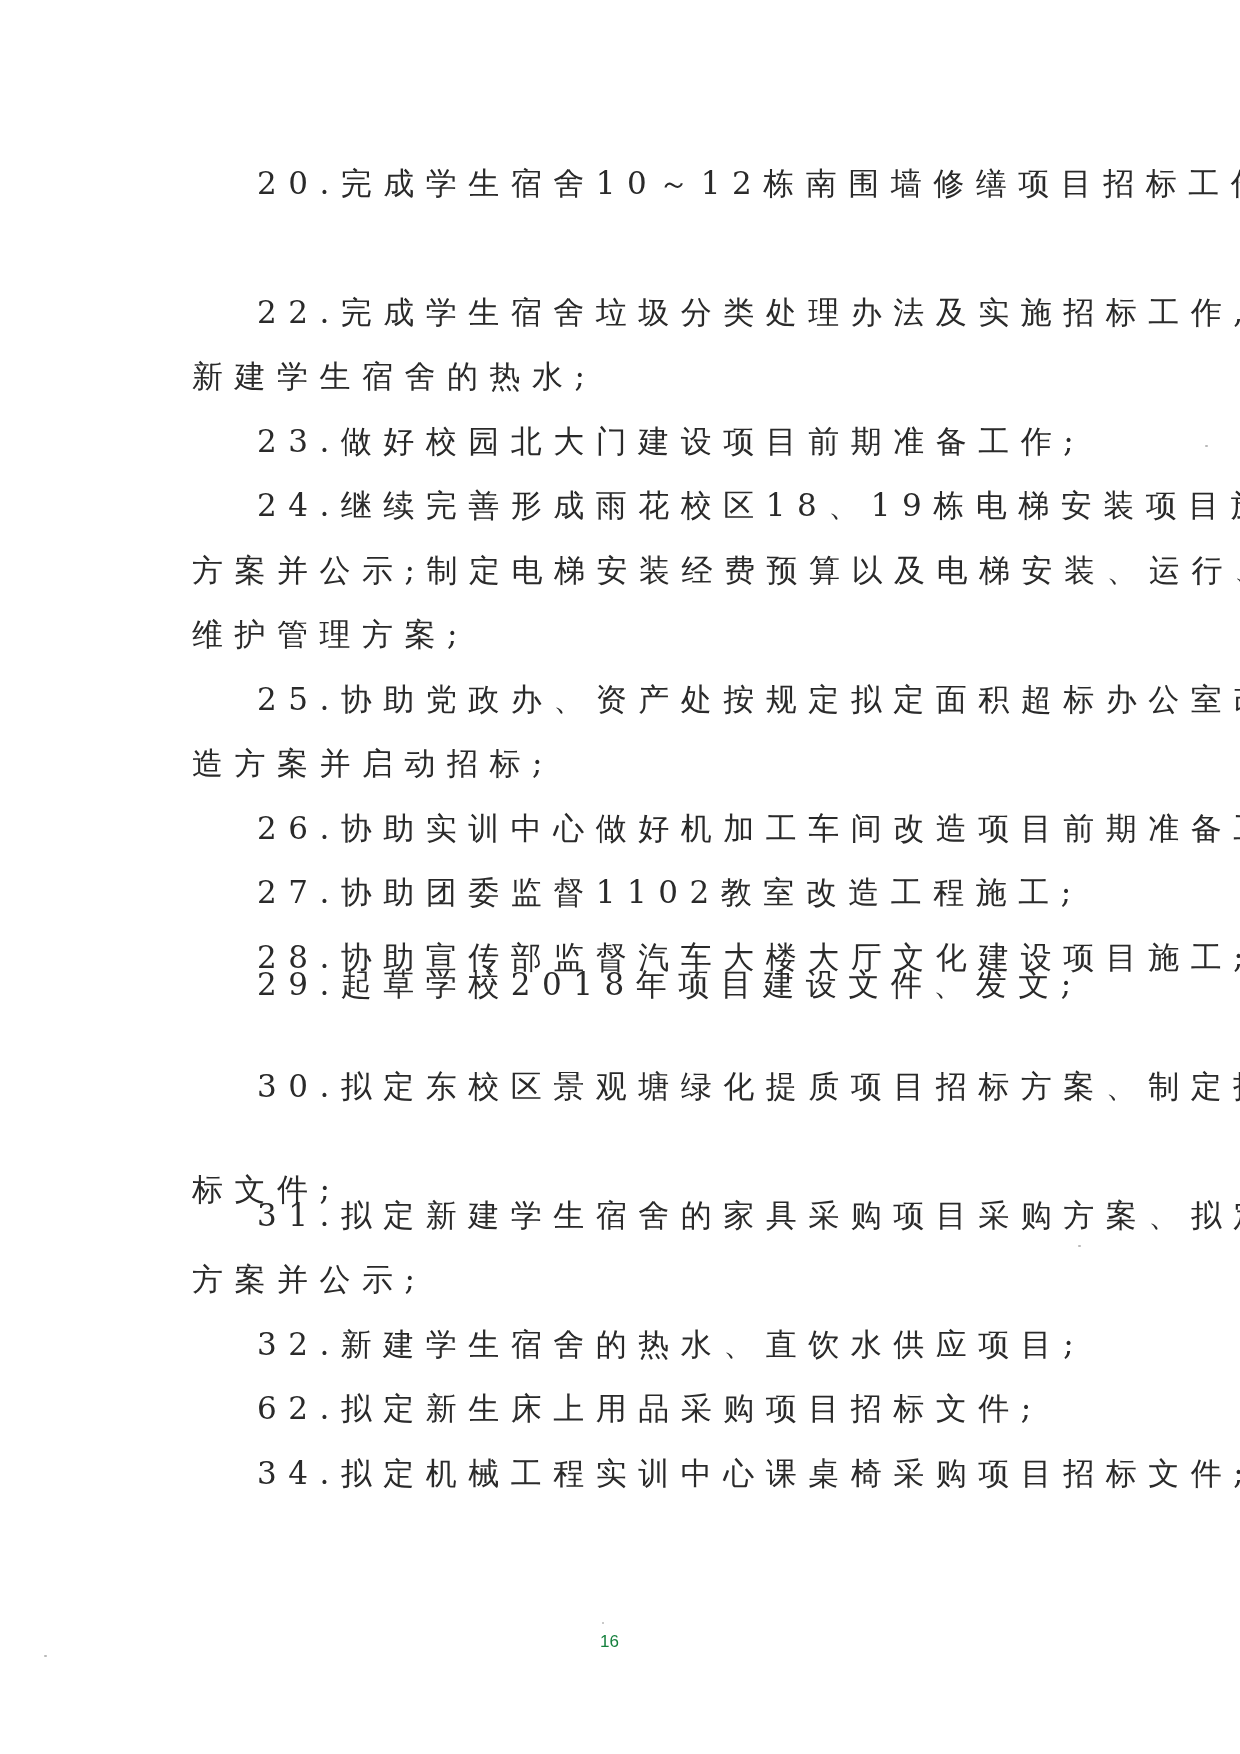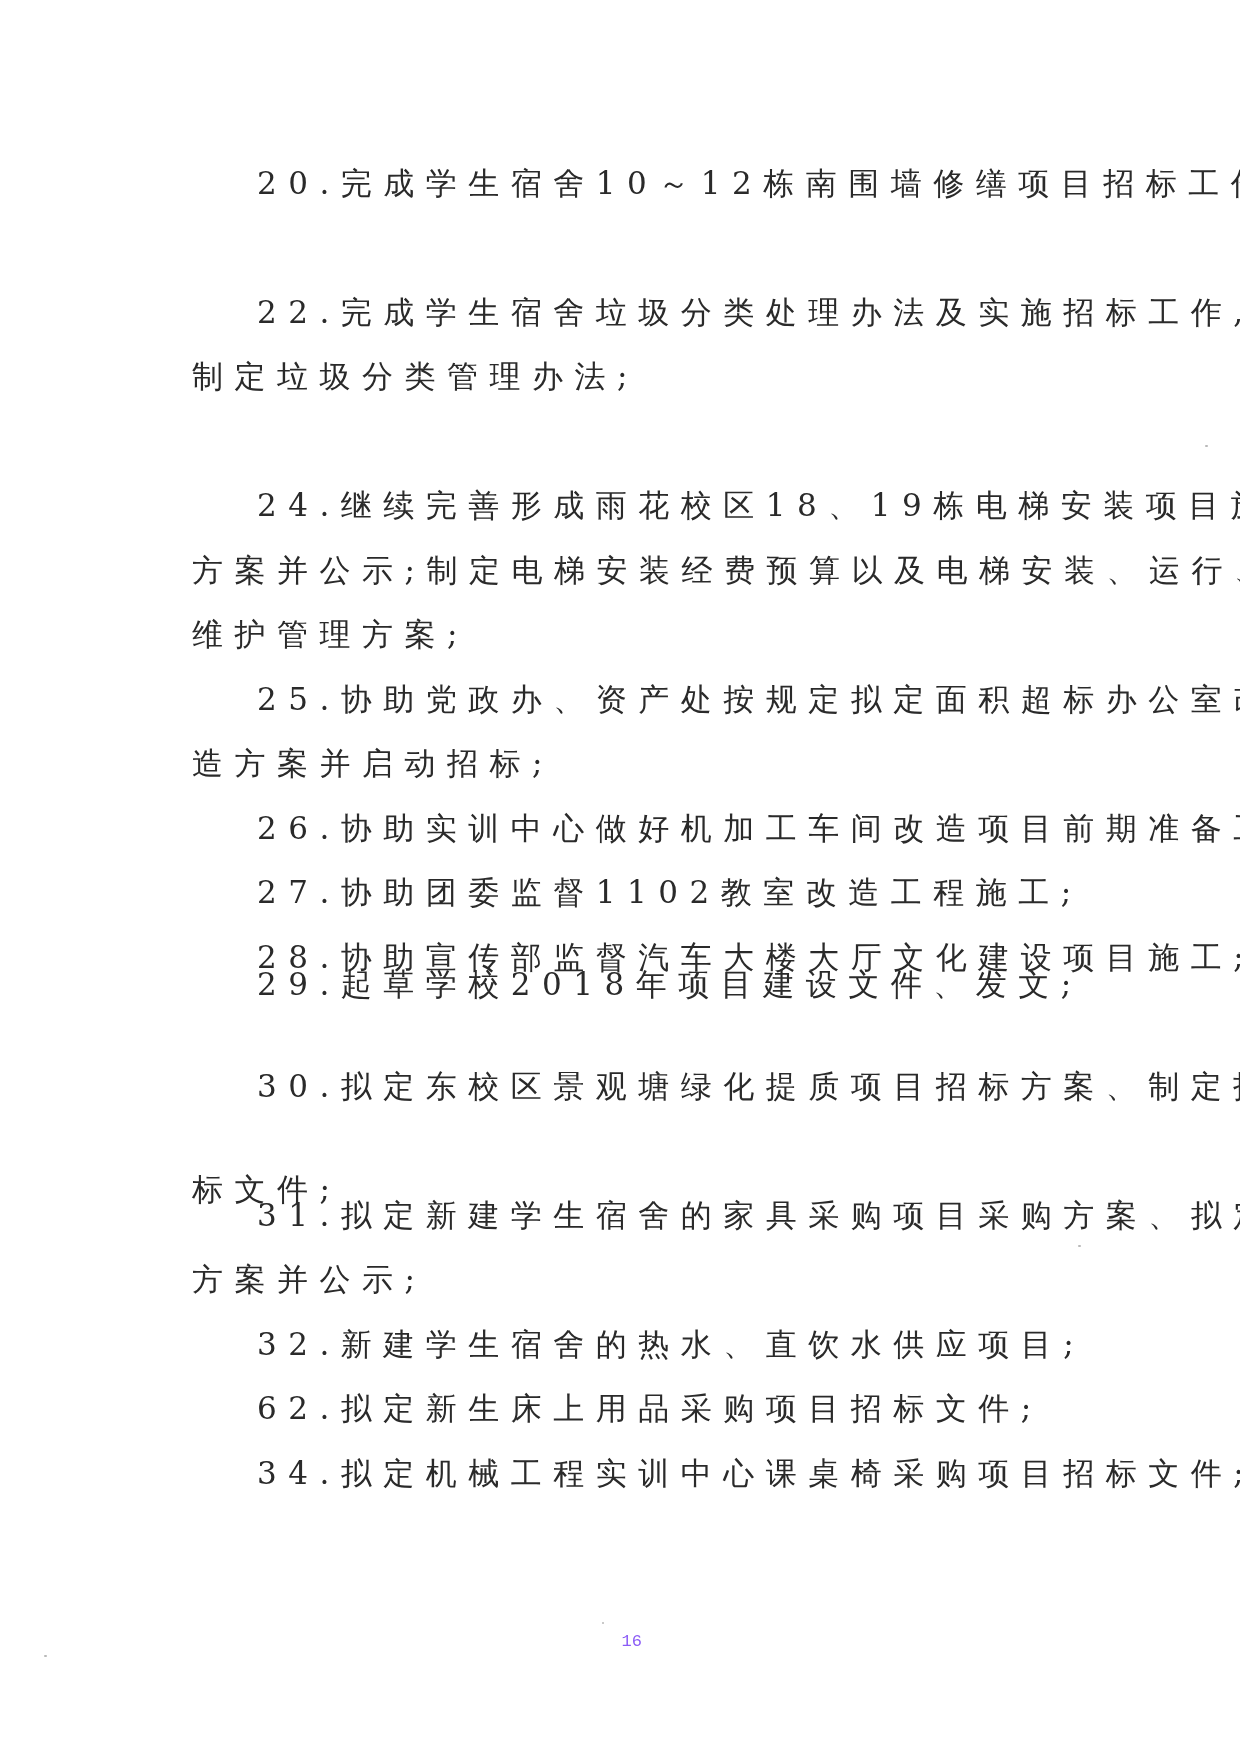--- a/index.html
+++ b/index.html
@@ -30,40 +30,41 @@
       letter-spacing: 11.5px;
       white-space: nowrap;
       color: #2a2a2a;
     }
     .line.indent { left: 257px; }
     .line.cont { left: 192px; }
     .page-number {
       position: absolute;
       left: 600px;
       width: 42px;
-      text-align: right;
+      text-align: left;
       top: 1632px;
-      font-family: Liberation Mono, monospace;
+      font-family: Liberation Sans, sans-serif;
       font-size: 17px;
-      color: #8b5cf6;
+      color: #15803d;
     }
     .speck {
       position: absolute;
       width: 3px; height: 2px;
       background: #b9b9b9;
       border-radius: 1px;
     }
   </style>
 </head>
 <body>
 
 <div class="page">
   <div class="line indent" style="top:158px">20.完成学生宿舍10～12栋南围墙修缮项目招标工作;</div>
   <div class="line indent" style="top:287px">22.完成学生宿舍垃圾分类处理办法及实施招标工作,</div>
-  <div class="line cont" style="top:351px">制定垃圾分类管理办法;</div>
+  <div class="line cont" style="top:351px">新建学生宿舍的热水;</div>
+  <div class="line indent" style="top:416px">23.做好校园北大门建设项目前期准备工作;</div>
   <div class="line indent" style="top:480px">24.继续完善形成雨花校区18、19栋电梯安装项目施工</div>
   <div class="line cont" style="top:545px">方案并公示;制定电梯安装经费预算以及电梯安装、运行、</div>
   <div class="line cont" style="top:609px">维护管理方案;</div>
   <div class="line indent" style="top:674px">25.协助党政办、资产处按规定拟定面积超标办公室改</div>
   <div class="line cont" style="top:738px">造方案并启动招标;</div>
   <div class="line indent" style="top:803px">26.协助实训中心做好机加工车间改造项目前期准备工作;</div>
   <div class="line indent" style="top:867px">27.协助团委监督1102教室改造工程施工;</div>
   <div class="line indent" style="top:932px">28.协助宣传部监督汽车大楼大厅文化建设项目施工;</div>
   <div class="line indent" style="top:959px">29.起草学校2018年项目建设文件、发文;</div>
   <div class="line indent" style="top:1061px">30.拟定东校区景观塘绿化提质项目招标方案、制定招</div>

